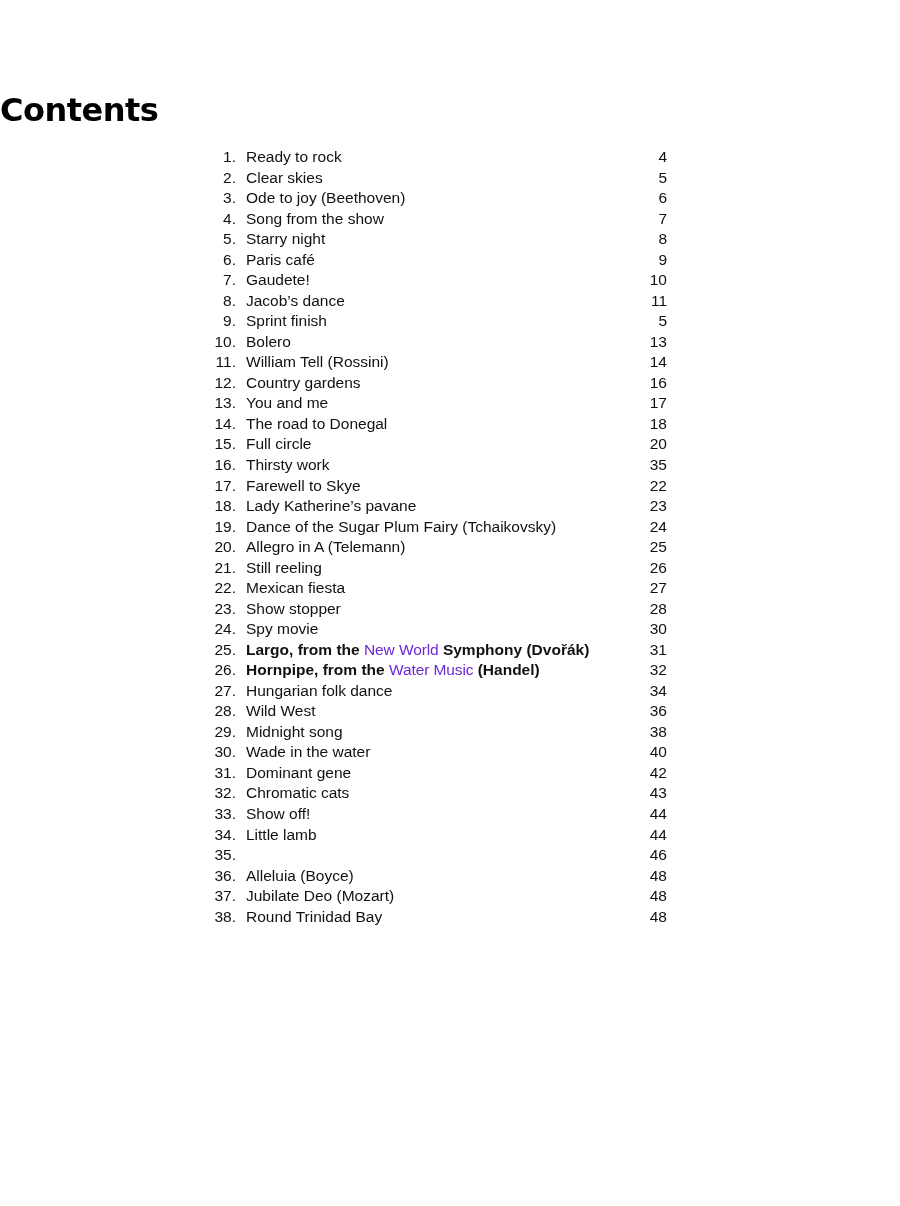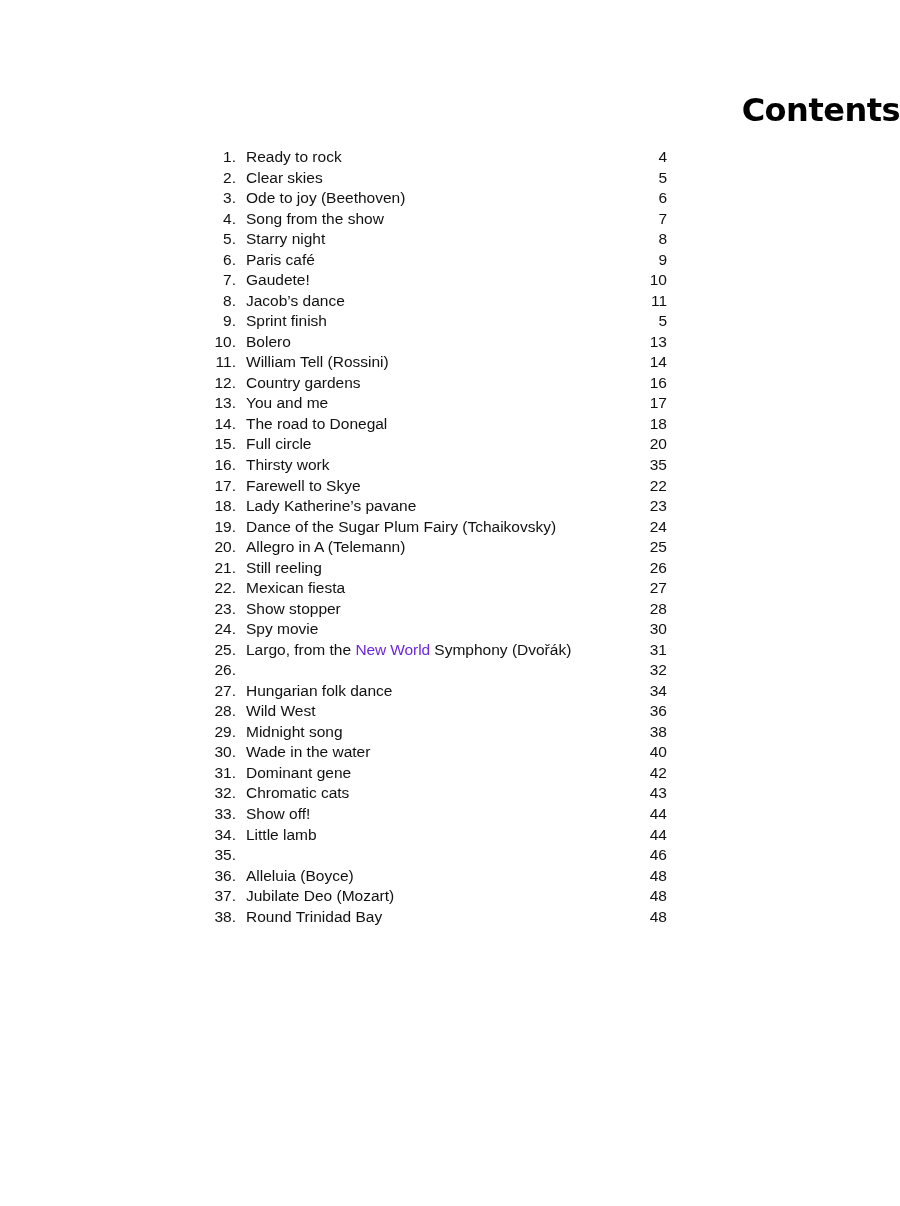--- a/index.html
+++ b/index.html
@@ -1,31 +1,31 @@
 <!DOCTYPE html>
 <html><head>
 <meta charset="utf-8">
 <style>
   html, body { margin:0; padding:0; background:#ffffff; }
   body { width:900px; height:1206px; position:relative; overflow:hidden; color:#111; }
   .title {
-    position:absolute; left:0; width:900px; top:70px; text-align:right;
+    position:absolute; left:0; width:900px; top:70px; text-align:left;
     font-family:"DejaVu Sans", sans-serif; font-weight:bold; font-size:32px;
     letter-spacing:-0.5px; color:#000;
   }
   .toc { position:absolute; left:200px; top:147px; width:470px; }
   .row {
     height:20.54px; line-height:20.54px; position:relative;
     font-family:"Liberation Sans", sans-serif; font-size:15.5px; color:#111;
     white-space:nowrap;
   }
   .num { position:absolute; left:0; width:36px; text-align:right; }
   .name { position:absolute; left:46px; }
   .name .work { font-weight:normal; color:#6d28d9; letter-spacing:-0.1px; }
-  .name .plain { font-weight:400; }
+  .name .plain { font-weight:700; }
   .page { position:absolute; right:3px; text-align:right; }
 </style>
 </head>
 <body>
 
 <h1 class="title">Contents</h1>
 
 <div class="toc" id="toc">
     <div class="row">
     <span class="num">1.</span>
@@ -147,20 +147,21 @@
     <span class="name">Spy movie</span>
     <span class="page">30</span>
   </div>
     <div class="row">
     <span class="num">25.</span>
     <span class="name"><span class="plain">Largo, from the </span><span class="work">New World</span><span class="plain"> Symphony (Dvořák)</span></span>
     <span class="page">31</span>
   </div>
     <div class="row">
     <span class="num">26.</span>
+    <span class="name"><span class="plain">Hornpipe, from the </span><span class="work">Water Music</span><span class="plain"> (Handel)</span></span>
     <span class="page">32</span>
   </div>
     <div class="row">
     <span class="num">27.</span>
     <span class="name">Hungarian folk dance</span>
     <span class="page">34</span>
   </div>
     <div class="row">
     <span class="num">28.</span>
     <span class="name">Wild West</span>

